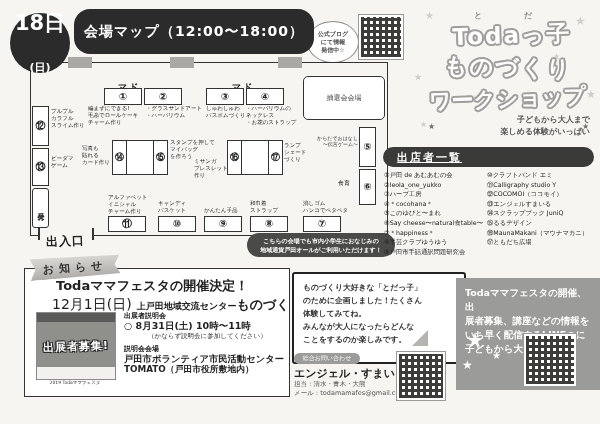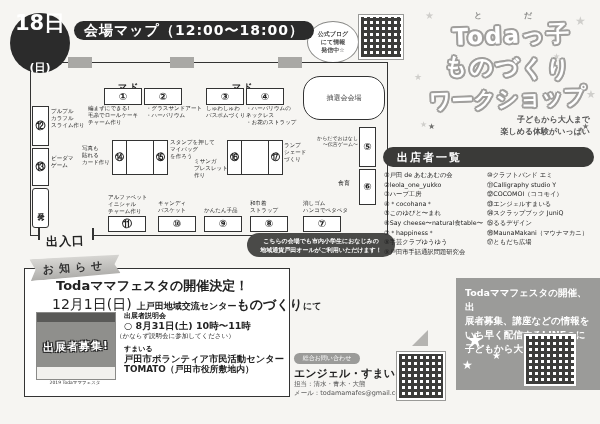--- a/index.html
+++ b/index.html
@@ -29,28 +29,28 @@
   .star.white{color:#fff;}
   
   .map-border{border:1.6px solid #333;background:transparent;}
   .win{background:#a9a8a5;}
   .mado{font-size:9px;font-weight:bold;letter-spacing:2px;color:#222;margin-top:27px;}
   .booth{border:1.5px solid #333;background:#fff;display:flex;align-items:center;justify-content:center;
     font-weight:bold;color:#222;}
   .bnum{font-size:10px;line-height:1;}
   .lbl{font-size:5.5px;line-height:1.25;white-space:pre-line;color:#222;}
   .vtext{writing-mode:vertical-rl;letter-spacing:2px;}
-  .lottery{border:1.6px solid #333;border-radius:17px;background:#fff;display:flex;align-items:center;
+  .lottery{border:1.6px solid #333;border-radius:5px;background:#fff;display:flex;align-items:center;
     justify-content:center;font-size:7px;color:#333;}
   .toda-all{background:#4a4a48;color:#fff;border-radius:12px;font-size:6px;font-weight:bold;
     display:flex;flex-direction:column;align-items:center;justify-content:center;line-height:1.5;white-space:pre-line;text-align:center;}
   .deguchi{font-size:12px;font-weight:bold;transform:rotate(-2deg);letter-spacing:1px;}
   
   .vendor-pill{background:#3a3a38;color:#fff;font-weight:bold;font-size:11px;border-radius:11px;
-    display:flex;align-items:center;padding-left:14px;letter-spacing:2px;}
+    display:flex;align-items:center;padding-left:14px;letter-spacing:2px;text-decoration:underline;}
   .vlist{font-size:6.3px;line-height:9.6px;color:#222;white-space:nowrap;}
   
   .notice-box{border:1.6px solid #333;background:#fff;}
   .ribbon{background:linear-gradient(180deg,#d9d8d5,#aeadaa);color:#333;font-weight:bold;font-size:11px;
     letter-spacing:5px;display:flex;align-items:center;justify-content:center;transform:rotate(-4deg);
     clip-path:polygon(0 0,100% 8%,94% 50%,100% 92%,0 100%,6% 50%);z-index:6;}
   .poster{border:1px solid #8a8a88;background:linear-gradient(180deg,#5a5a58 0 14%,#8f8f8c 14% 82%,#f2f1ee 82% 100%);
     display:flex;align-items:center;justify-content:center;}
   .poster-label{color:#fff;font-weight:bold;font-size:11px;letter-spacing:1px;
     text-shadow:1px 1px 0 #222,-1px 1px 0 #222,1px -1px 0 #222,-1px -1px 0 #222;transform:rotate(-2deg);}
@@ -66,21 +66,21 @@
 </style>
 </head>
 <body>
 
 <div class="page">
 
   <div class="abs date-circle" style="left:10px;top:13px;justify-content:space-between;">
     <span class="date-day">18日</span>
     <span class="date-week">(日)</span>
   </div>
-  <div class="abs map-banner" style="left:74px;top:21px;width:240px;height:19px;">会場マップ（12:00〜18:00）</div>
+  <div class="abs map-banner" style="left:74px;top:9px;width:240px;height:45px;">会場マップ（12:00〜18:00）</div>
   <div class="abs blog-bubble" style="left:307px;top:21px;width:50px;height:40px;">公式ブログ
 にて情報
 発信中☆</div>
   <div class="abs qr" style="left:359px;top:15px;width:40px;height:40px;"></div>
 
   <span class="abs star" style="left:425px;top:10px;font-size:10px;">★</span>
   <span class="abs star" style="left:575px;top:14px;font-size:12px;">★</span>
   <span class="abs star" style="left:553px;top:52px;font-size:8px;">★</span>
   <span class="abs star" style="left:414px;top:72px;font-size:9px;">★</span>
   <span class="abs star" style="left:586px;top:88px;font-size:11px;">★</span>
@@ -246,25 +246,30 @@
   <div class="abs" style="left:52px;top:294px;white-space:nowrap;">
     <span style="font-size:14px;font-weight:normal;">12月1日(日)</span>
     <span style="font-size:9px;font-weight:bold;">上戸田地域交流センター</span><span style="font-size:13px;font-weight:bold;">ものづくり</span><span style="font-size:9px;font-weight:bold;">にて</span>
   </div>
   <div class="abs poster" style="left:36px;top:312px;width:78px;height:66px;">
     <span class="poster-label">出展者募集!</span>
   </div>
   <div class="abs poster-cap" style="left:36px;top:380px;width:78px;">2019 Todaママフェスタ</div>
   <div class="abs" style="left:124px;top:311px;font-size:7px;font-weight:bold;">出展者説明会</div>
   <div class="abs" style="left:124px;top:320px;font-size:9.5px;font-weight:bold;">○ 8月31日(土) 10時〜11時</div>
-  <div class="abs" style="left:116px;top:332px;font-size:6.5px;">（かならず説明会に参加してください）</div>
-  <div class="abs" style="left:124px;top:344px;font-size:7px;font-weight:bold;">すまいる</div>
+  <div class="abs" style="left:148px;top:332px;font-size:6.5px;">（かならず説明会に参加してください）</div>
+  <div class="abs" style="left:124px;top:344px;font-size:7px;font-weight:bold;">説明会会場</div>
   <div class="abs" style="left:124px;top:353px;font-size:9.3px;font-weight:bold;">戸田市ボランティア市民活動センター</div>
   <div class="abs" style="left:124px;top:364px;font-size:8.8px;font-weight:bold;">TOMATO（戸田市役所敷地内）</div>
 
+  <div class="abs note-box" style="left:292px;top:272px;width:152px;height:74px;">ものづくり大好きな「とだっ子」
+のために企画しました！たくさん
+体験してみてね。
+みんなが大人になったらどんな
+ことをするのか楽しみです。</div>
   <div class="abs fold" style="left:412px;top:330px;"></div>
 
   <div class="abs badge" style="left:294px;top:353px;width:66px;height:11px;">総合お問い合わせ</div>
   <div class="abs" style="left:294px;top:366px;font-size:11px;font-weight:bold;">エンジェル・すまいる</div>
   <div class="abs small" style="left:294px;top:380px;">担当：清水・青木・大熊</div>
   <div class="abs small" style="left:294px;top:389px;">メール：todamamafes@gmail.com</div>
   <div class="abs qr" style="left:397px;top:352px;width:44px;height:44px;"></div>
 
   <div class="abs line-box" style="left:456px;top:278px;width:144px;height:112px;box-sizing:border-box;">Todaママフェスタの開催、出
 展者募集、講座などの情報を

